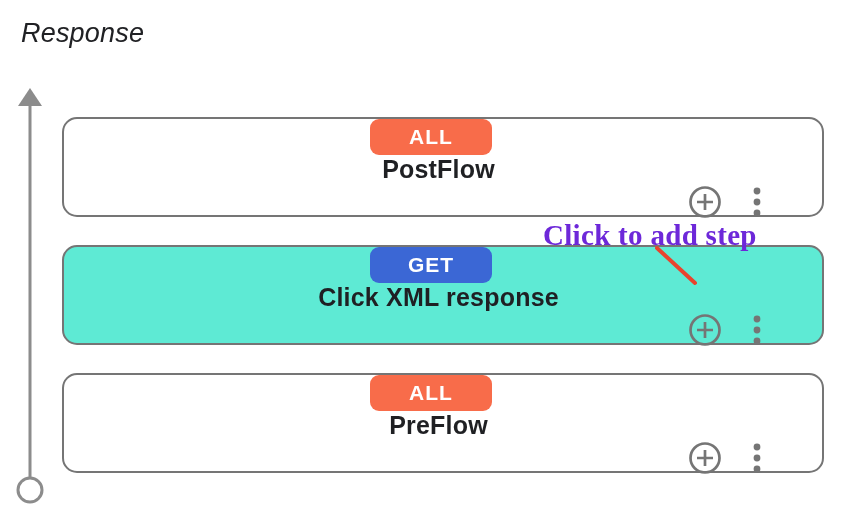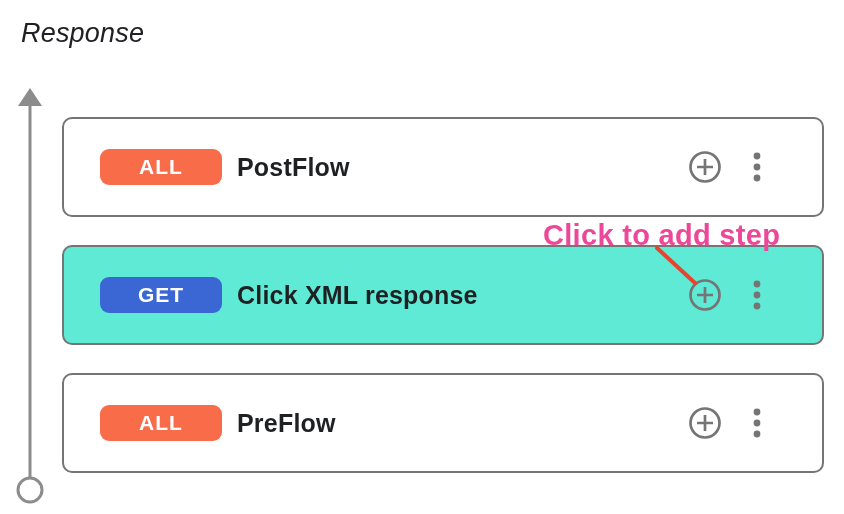--- a/index.html
+++ b/index.html
@@ -28,27 +28,28 @@
     top: 0;
     pointer-events: none;
   }
   .flow-card {
     position: absolute;
     left: 62px;
     width: 762px;
     height: 100px;
     box-sizing: border-box;
     border: 2px solid #757575;
-    border-radius: 10px;
+    border-radius: 15px;
     background: #ffffff;
     display: flex;
     align-items: center;
     padding-left: 36px;
     padding-right: 60px;
     cursor: pointer;
+    flex-direction: column;
   }
   .flow-card.pos-0 { top: 117px; }
   .flow-card.pos-1 { top: 245px; }
   .flow-card.pos-2 { top: 373px; }
   .method-badge {
     width: 122px;
     height: 36px;
     border-radius: 9px;
     display: flex;
     align-items: center;
@@ -159,16 +160,16 @@
     <button class="icon-btn" title="">
       <svg width="10" height="32" viewBox="0 0 10 32">
         <circle cx="5" cy="5" r="3.4" fill="#757575"></circle>
         <circle cx="5" cy="16" r="3.4" fill="#757575"></circle>
         <circle cx="5" cy="27" r="3.4" fill="#757575"></circle>
       </svg>
     </button>
   </div>
 </div>
 
-<div class="annotation-text" style="color: #ec4899;">Click to add step</div>
+<div class="annotation-text" style="color: #6d28d9; font-family: Liberation Serif, serif;">Click to add step</div>
 <svg class="annot-svg" width="844" height="514" aria-hidden="true">
   <line x1="657" y1="248" x2="695" y2="283" stroke-width="4" stroke-linecap="round" style="stroke: rgb(232, 67, 46);"></line>
 </svg>
 
 </body></html>

